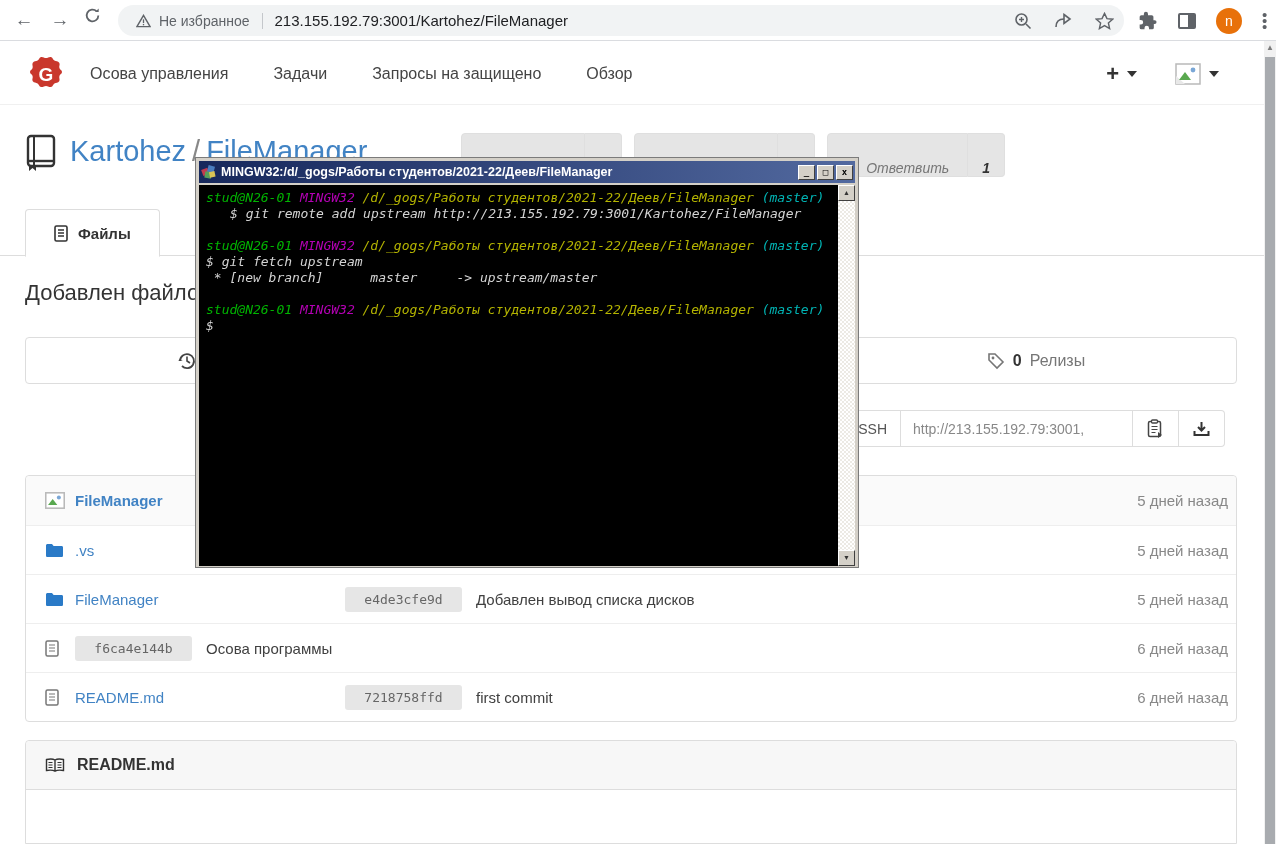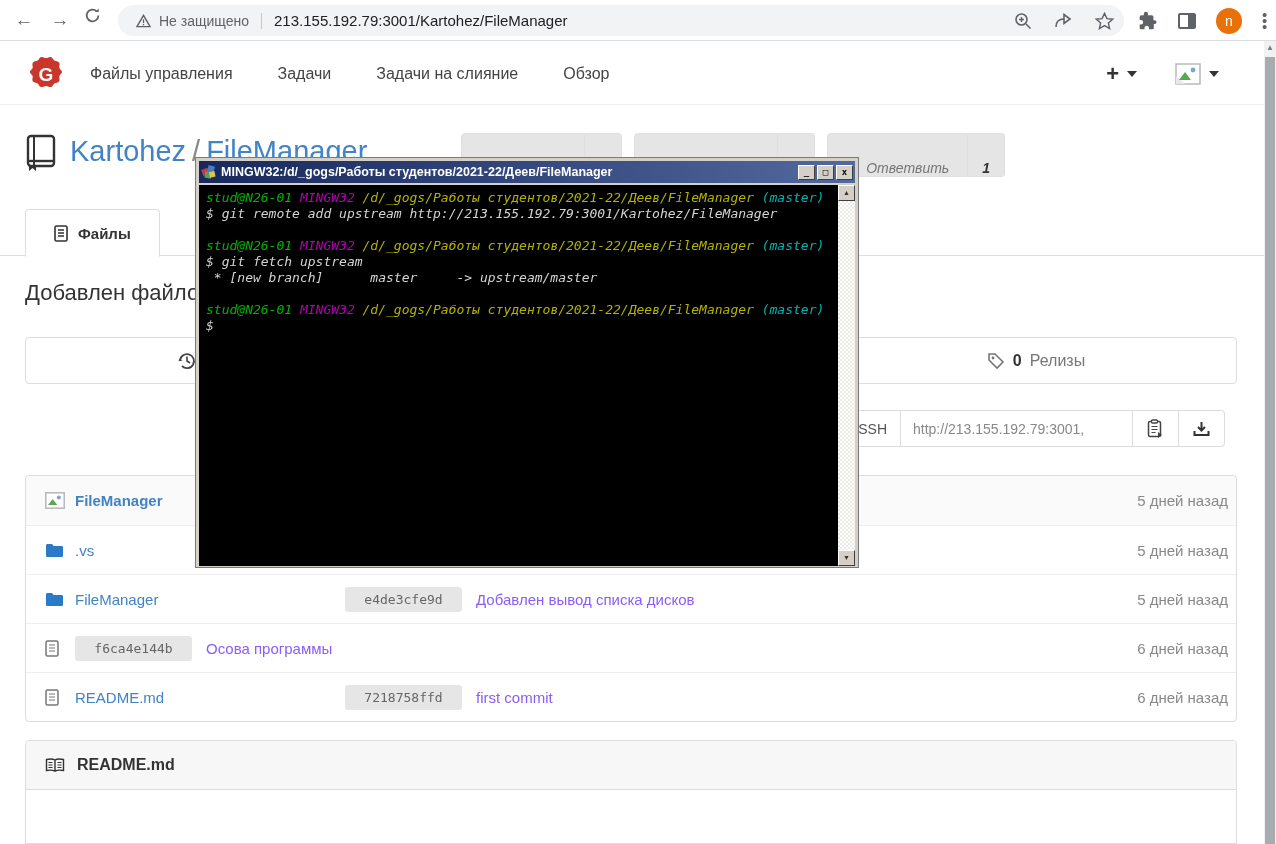--- a/index.html
+++ b/index.html
@@ -89,21 +89,21 @@
 
   
   .file-table { position:absolute; left:25px; top:475px; width:1212px; border:1px solid #ddd; border-radius:4px; background:#fff; }
   .ft-row { height:49px; display:flex; align-items:center; border-top:1px solid #eee; font-size:15px; }
   .ft-row:first-child { border-top:none; background:#fafafa; border-radius:4px 4px 0 0; }
   .ft-icon { width:30px; margin-left:19px; display:flex; align-items:center; }
   .ft-name { color:#4183c4; text-decoration:none; width:270px; }
   .ft-name.bold { font-weight:bold; }
   .ft-hash { width:117px; text-align:center; background:#e6e6e6; border-radius:3px; color:#666;
     font-family:"DejaVu Sans Mono", monospace; font-size:13px; padding:5px 0; margin-right:14px; }
-  .ft-msg { color:#8b5cf6; }
+  .ft-msg { color:#404040; }
   .ft-time { margin-left:auto; margin-right:8px; color:#888; font-size:15px; }
 
   
   .readme { position:absolute; left:25px; top:740px; width:1212px; height:104px;
     border:1px solid #ddd; border-radius:4px 4px 0 0; background:#fff; }
   .readme-head { height:49px; background:#f7f7f7; border-bottom:1px solid #ddd; border-radius:4px 4px 0 0;
     display:flex; align-items:center; gap:12px; padding-left:19px; font-size:16px; font-weight:bold; color:#333; }
 
   
   .terminal { position:absolute; left:196px; top:158px; width:662px; height:409px; z-index:50;
@@ -145,21 +145,21 @@
       </svg>
   </div>
   <div class="addr-pill">
     <span class="addr-warn">
       <svg width="15" height="14" viewBox="0 0 16 14">
           <path d="M8 1 15 13H1z" fill="none" stroke="#5f6368" stroke-width="1.5"></path>
           <rect x="7.3" y="5.2" width="1.4" height="4" fill="#5f6368"></rect>
           <rect x="7.3" y="10.2" width="1.4" height="1.4" fill="#5f6368"></rect>
         </svg>
     </span>
-    <span class="addr-sec">Не защищено</span>
+    <span class="addr-sec">Не избранное</span>
     <span class="addr-div"></span>
     <span class="addr-url">213.155.192.79:3001/Kartohez/FileManager</span>
     <span class="pill-icons">
       <span>
         <svg width="18" height="18" viewBox="0 0 18 18">
             <circle cx="7.5" cy="7.5" r="5.5" fill="none" stroke="#5f6368" stroke-width="1.6"></circle>
             <path d="M12 12l4.5 4.5" stroke="#5f6368" stroke-width="1.6"></path>
             <path d="M5 7.5h5M7.5 5v5" stroke="#5f6368" stroke-width="1.4"></path>
           </svg>
       </span>
@@ -193,23 +193,23 @@
 </div>
 
 <div class="gogs-nav">
   <div class="gogs-logo">
     <svg width="36" height="36" viewBox="0 0 36 36">
       <path fill="#c9372c" d="M18 2c2 0 3-1.5 5-1 2 .6 1.8 2.6 3.4 3.6S30 5 31.2 6.8s-.4 3.2.2 5.2 2.6 2 2.6 4-2 2-2.6 4 .9 3.4-.2 5.2-3.2 1.2-4.8 2.2-1.4 3-3.4 3.6c-2 .5-3-1-5-1s-3 1.5-5 1c-2-.6-1.8-2.6-3.4-3.6S6 26.9 4.8 25.2s.4-3.2-.2-5.2S2 18 2 16s2-2 2.6-4-.9-3.4.2-5.2S8 5.6 9.6 4.6 11 1.6 13 1c2-.5 3 1 5 1z"></path>
       <text x="18" y="25" text-anchor="middle" font-family="Liberation Sans, sans-serif" font-size="19" font-weight="bold" fill="#fff">G</text>
     </svg>
   </div>
   <div class="nav-links">
-    <a class="nav-link" href="#" style="text-decoration:none">Файлы управления</a>
+    <a class="nav-link" href="#" style="text-decoration:none">Осова управления</a>
     <a class="nav-link" href="#" style="text-decoration:none">Задачи</a>
-    <a class="nav-link" href="#" style="text-decoration:none">Задачи на слияние</a>
+    <a class="nav-link" href="#" style="text-decoration:none">Запросы на защищено</a>
     <a class="nav-link" href="#" style="text-decoration:none">Обзор</a>
   </div>
   <div class="nav-right">
     <span class="plus-group">
       <span class="plus-sign">+</span>
       <span class="caret"></span>
     </span>
     <span class="user-group">
       <svg width="26" height="22" viewBox="0 0 26 22">
         <rect x="1" y="1" width="24" height="20" fill="#fff" stroke="#b9b9b9" stroke-width="1.5"></rect>
@@ -402,21 +402,21 @@
     <span class="term-title-text">MINGW32:/d/_gogs/Работы студентов/2021-22/Деев/FileManager</span>
     <span class="term-btns">
       <span class="term-btn">_</span>
       <span class="term-btn">□</span>
       <span class="term-btn">x</span>
     </span>
   </div>
   <div class="term-body">
     <div class="term-output">
         <div class="tline"><span style="color: rgb(0, 180, 0);">stud@N26-01</span><span style="color: rgb(212, 212, 212);"> </span><span style="color: rgb(180, 0, 180);">MINGW32</span><span style="color: rgb(212, 212, 212);"> </span><span style="color: rgb(180, 180, 0);">/d/_gogs/Работы студентов/2021-22/Деев/FileManager</span><span style="color: rgb(212, 212, 212);"> </span><span style="color: rgb(0, 180, 180);">(master)</span></div>
-        <div class="tline"><span style="color: rgb(212, 212, 212);">$ git remote add upstream http://213.155.192.79:3001/Kartohez/FileManager</span></div>
+        <div class="tline"><span style="color: rgb(212, 212, 212); margin-left: 24px;">$ git remote add upstream http://213.155.192.79:3001/Kartohez/FileManager</span></div>
         <div class="tline">&nbsp;</div>
         <div class="tline"><span style="color: rgb(0, 180, 0);">stud@N26-01</span><span style="color: rgb(212, 212, 212);"> </span><span style="color: rgb(180, 0, 180);">MINGW32</span><span style="color: rgb(212, 212, 212);"> </span><span style="color: rgb(180, 180, 0);">/d/_gogs/Работы студентов/2021-22/Деев/FileManager</span><span style="color: rgb(212, 212, 212);"> </span><span style="color: rgb(0, 180, 180);">(master)</span></div>
         <div class="tline"><span style="color: rgb(212, 212, 212);">$ git fetch upstream</span></div>
         <div class="tline"><span style="color: rgb(212, 212, 212);"> * [new branch]      master     -&gt; upstream/master</span></div>
         <div class="tline">&nbsp;</div>
         <div class="tline"><span style="color: rgb(0, 180, 0);">stud@N26-01</span><span style="color: rgb(212, 212, 212);"> </span><span style="color: rgb(180, 0, 180);">MINGW32</span><span style="color: rgb(212, 212, 212);"> </span><span style="color: rgb(180, 180, 0);">/d/_gogs/Работы студентов/2021-22/Деев/FileManager</span><span style="color: rgb(212, 212, 212);"> </span><span style="color: rgb(0, 180, 180);">(master)</span></div>
         <div class="tline"><span style="color: rgb(212, 212, 212);">$</span></div>
       </div>
     <div class="term-scroll">
       <div class="term-arrow up">▲</div>

